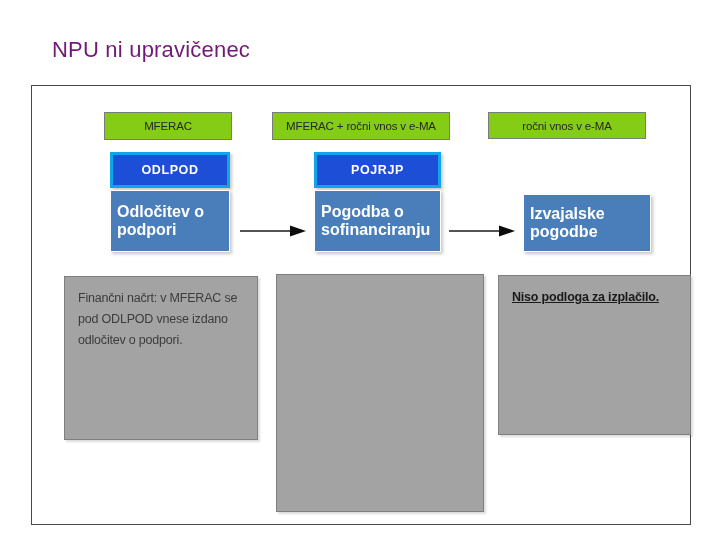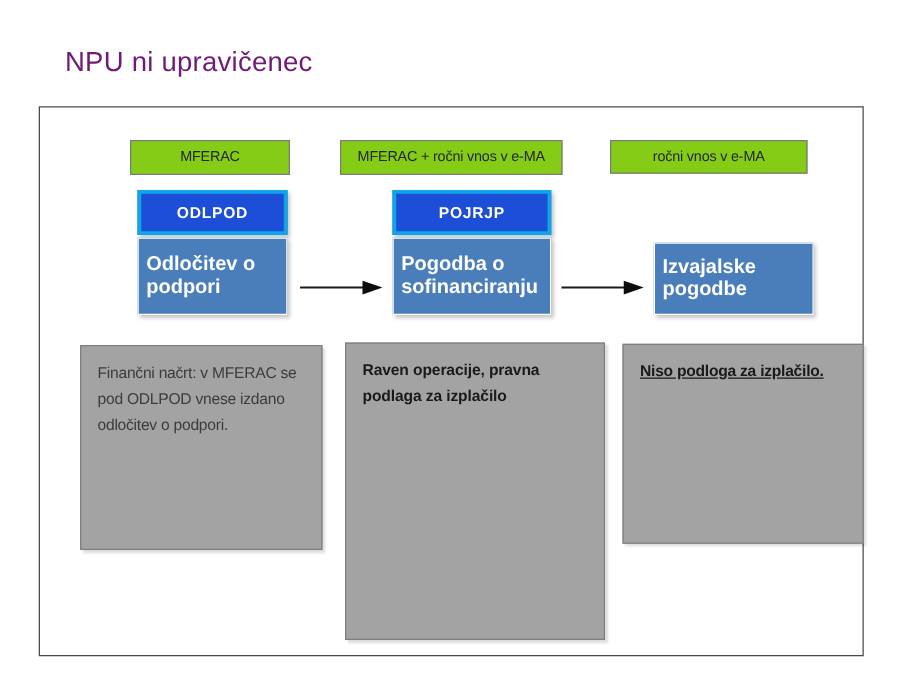--- a/index.html
+++ b/index.html
@@ -167,18 +167,17 @@
   </svg>
 </div>
 
 <div class="blue-body" id="blue-body-2">Izvajalske pogodbe</div>
 
 <div class="desc-box" id="desc-box-0">
   <p class="desc-text">Finančni načrt: v MFERAC se pod ODLPOD vnese izdano odločitev o podpori.</p>
 </div>
 
 <div class="desc-box" id="desc-box-1">
-  <p class="desc-heading">Raven operacije, pravna podlaga za izplačilo</p>
 </div>
 
 <div class="desc-box" id="desc-box-2">
   <p class="desc-text strongish">Niso podloga za izplačilo.</p>
 </div>
 
 </body></html>

